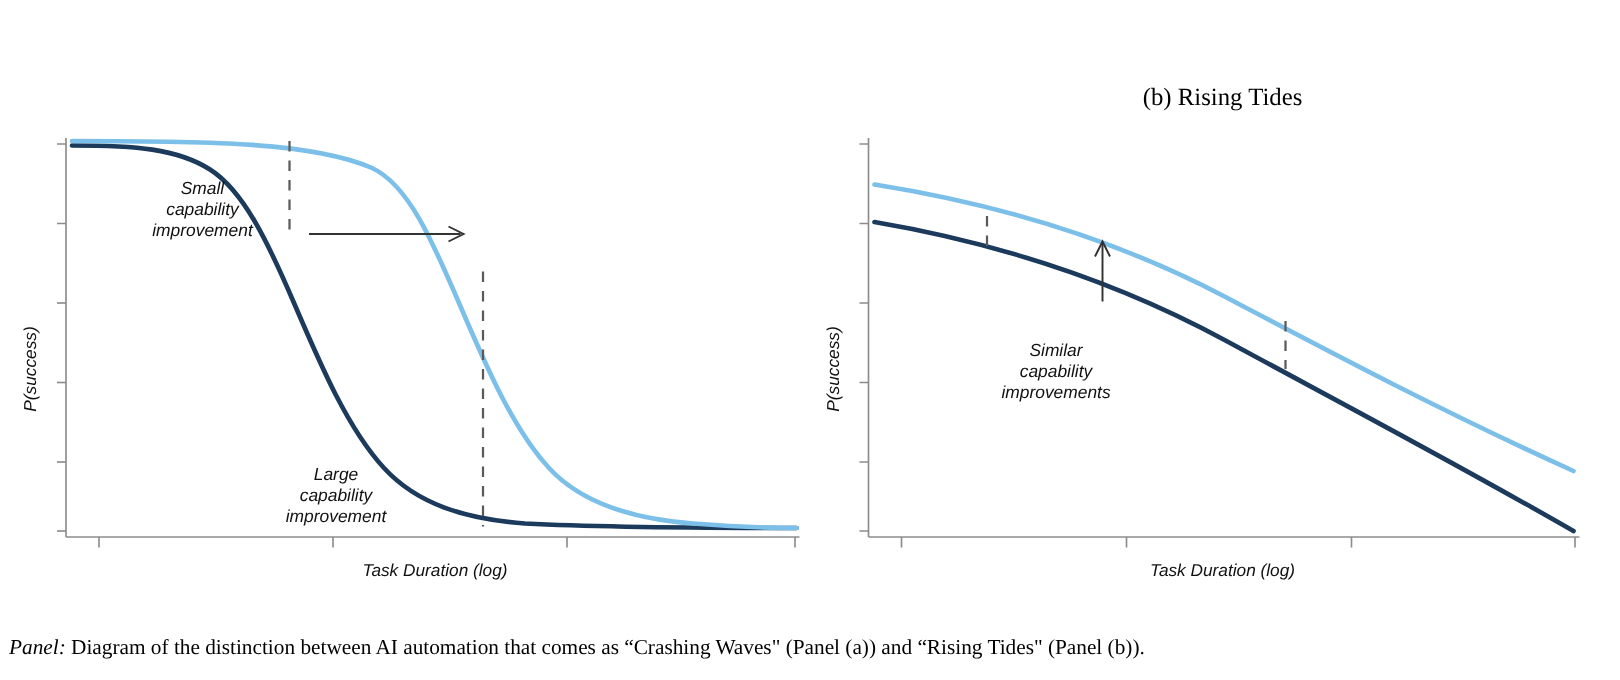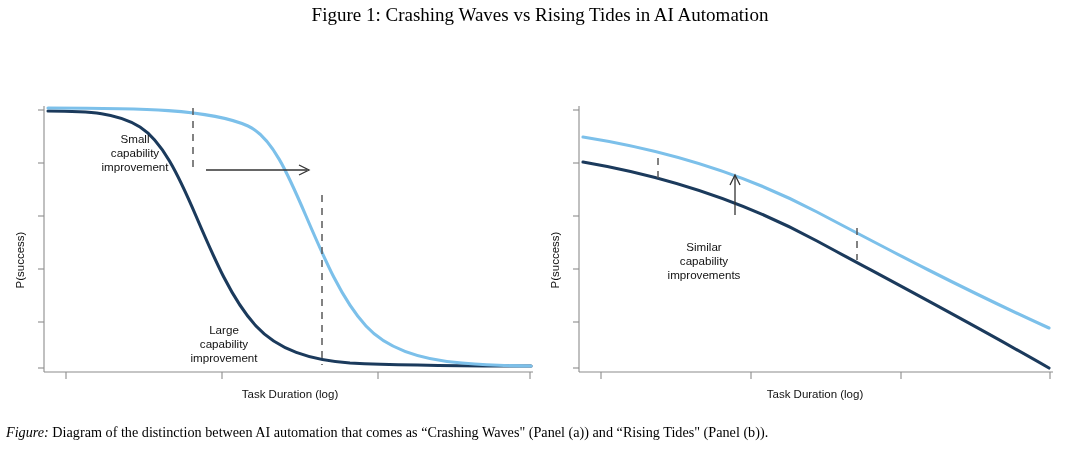--- a/index.html
+++ b/index.html
@@ -8,21 +8,21 @@
   .fig{position:relative;width:1080px;height:453px;}
 
   .fig-title{position:absolute;top:4px;left:0;width:1080px;text-align:center;
              font-family:"Liberation Serif",serif;font-size:19px;}
 
   .panel-title{position:absolute;top:55px;text-align:center;
                font-family:"Liberation Serif",serif;font-size:16.5px;}
   .panel-title.a{left:60px;width:500px;}
   .panel-title.b{left:575px;width:480px;}
 
-  .plot{position:absolute;top:100px;}
+  .plot{position:absolute;top:86px;font-style:italic;}
   .plot.a{left:10px;}
   .plot.b{left:545px;text-align:right;}
 
   .notes{position:absolute;left:6px;top:424px;width:1070px;
          font-family:"Liberation Serif",serif;font-size:14.2px;
          line-height:1.25;}
   .notes i{font-style:italic;}
 
   svg{display:block;}
   .axisline{stroke:#8c8c8c;stroke-width:1.1;fill:none;}
@@ -32,22 +32,22 @@
   .dashline{stroke:#5a5a5a;stroke-width:1.5;stroke-dasharray:7 6;fill:none;}
   .arrowline{stroke:#333;stroke-width:1.3;fill:none;}
   .axlabel{font-family:"Liberation Sans",sans-serif;font-size:11.5px;fill:#111;}
   .annot{font-family:"Liberation Sans",sans-serif;font-size:11.6px;fill:#111;}
 </style>
 </head>
 <body>
 
 <div class="fig">
 
-  <div class="fig-title">Figure 1: Crashing Waves vs Rising Tides in AI Automation</div>
 
+  <div class="panel-title b">(b) Rising Tides</div>
 
   <div class="plot a">
     <svg width="545" height="310" viewBox="0 0 545 310">
 
       <text class="axlabel" x="14" y="160" transform="rotate(-90 14 160)" text-anchor="middle">P(success)</text>
 
       <path class="axisline" d="M 34 6 L 34 272"></path>
       <path class="axisline" d="M 34 272 L 523 272"></path>
 
       <g>
@@ -145,17 +145,17 @@
         <text x="159" y="151">Similar</text>
         <text x="159" y="165">capability</text>
         <text x="159" y="179">improvements</text>
       </g>
 
       <text class="axlabel" x="270" y="298" text-anchor="middle">Task Duration (log)</text>
     </svg>
   </div>
 
   <div class="notes">
-    <i>Figure:</i>
+    <i>Panel:</i>
     <span>Diagram of the distinction between AI automation that comes as “Crashing Waves" (Panel (a)) and “Rising Tides" (Panel (b)).</span>
   </div>
 
 </div>
 
 </body></html>

